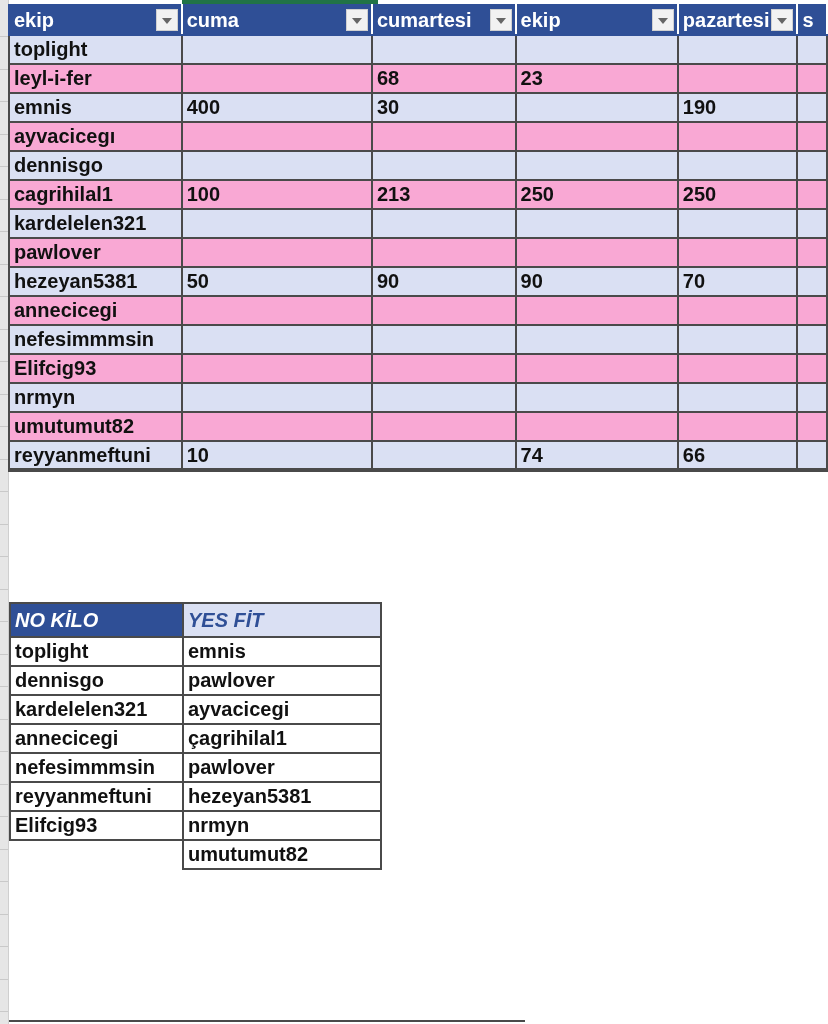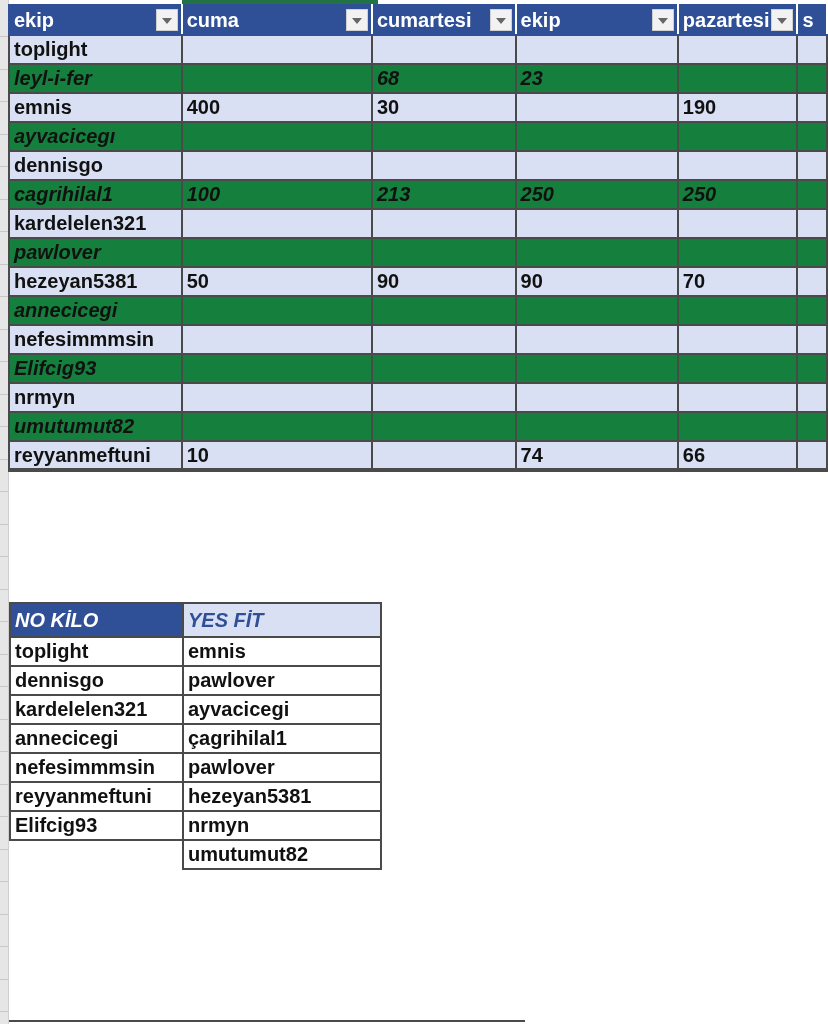--- a/index.html
+++ b/index.html
@@ -8,21 +8,21 @@
   .rowhdr-strip { position:absolute; left:0; top:0; width:8px; height:1024px; background:#e6e6e6; border-right:1px solid #cfcfcf; }
   .rowhdr-tick { position:absolute; left:0; width:8px; height:1px; background:#c9c9c9; }
   .sel-bar { position:absolute; left:182px; top:0; width:196px; height:4px; background:#217346; }
 
   table.grid { position:absolute; border-collapse:collapse; table-layout:fixed; }
   table.grid td { border:2px solid #4a4a4a; padding:0 4px; font-weight:bold; font-size:20px; color:#111;
                   white-space:nowrap; overflow:hidden; height:29px; box-sizing:border-box; }
   #main { left:8px; top:4px; }
   #main tr.hdr td { background:#2f4f96; color:#fff; font-weight:bold; height:30px; position:relative; border-color:#2f4f96 #ffffff #2f4f96 #2f4f96; }
   #main tr.band td { background:#dae0f3; }
-  #main tr.plain td { background:#15803d;font-style:italic; }
+  #main tr.plain td { background:#f9a8d4; }
   #main td.num { }
   #main tr:last-child td { border-bottom:4px solid #4a4a4a; }
   .hdr-label { position:relative; top:0; }
   .dd { position:absolute; right:3px; top:3px; width:22px; height:22px; background:#f2f2f2; border:1px solid #d0d0d0; box-sizing:border-box; }
   .dd::after { content:""; position:absolute; left:5px; top:8px; border-left:5px solid transparent; border-right:5px solid transparent; border-top:6px solid #666; }
 
   #side { left:9px; top:602px; }
   #side td { background:#fff; }
   #side tr.hdr td { font-style:italic; height:34px; }
   #side td.h1 { background:#2f4f96; color:#fff; }

